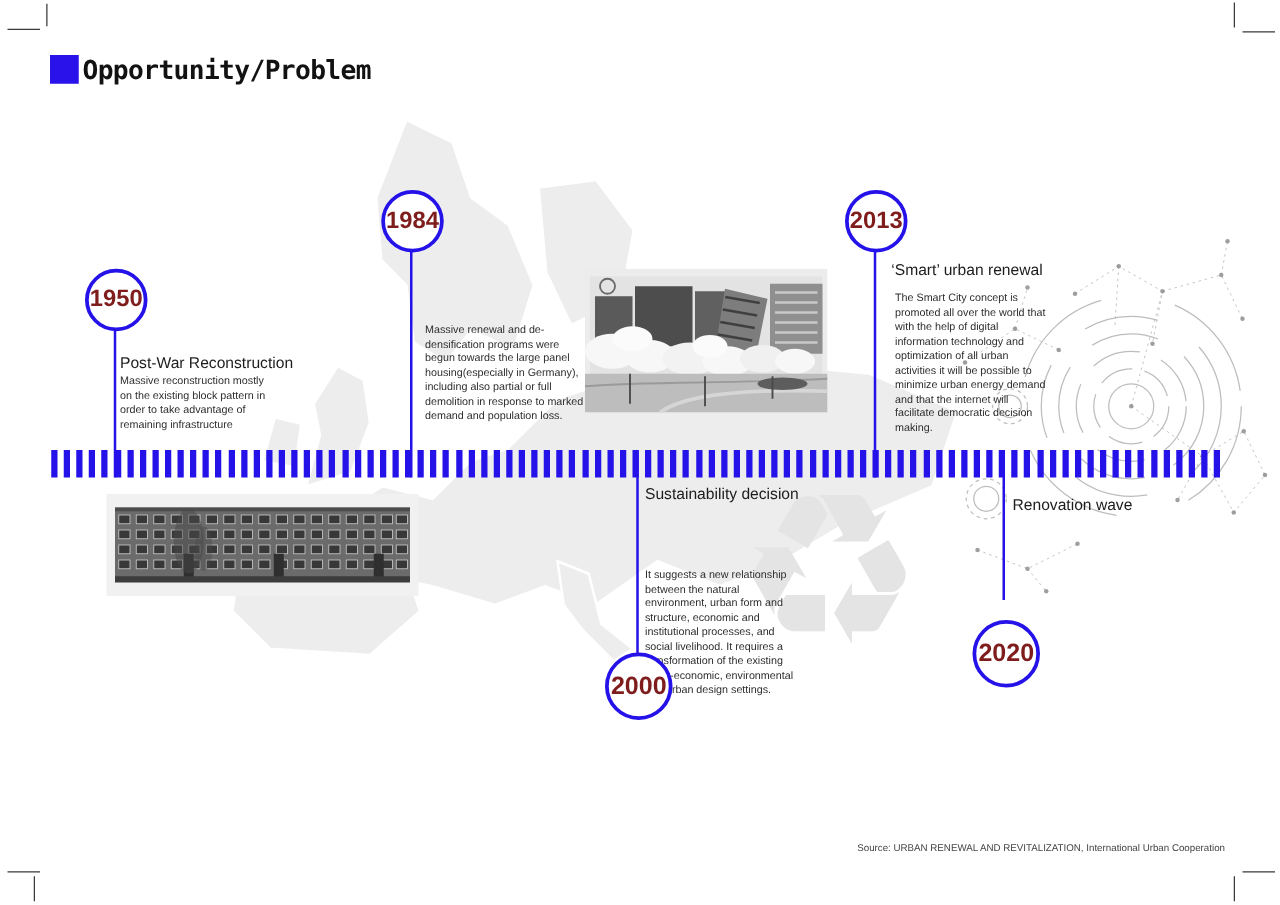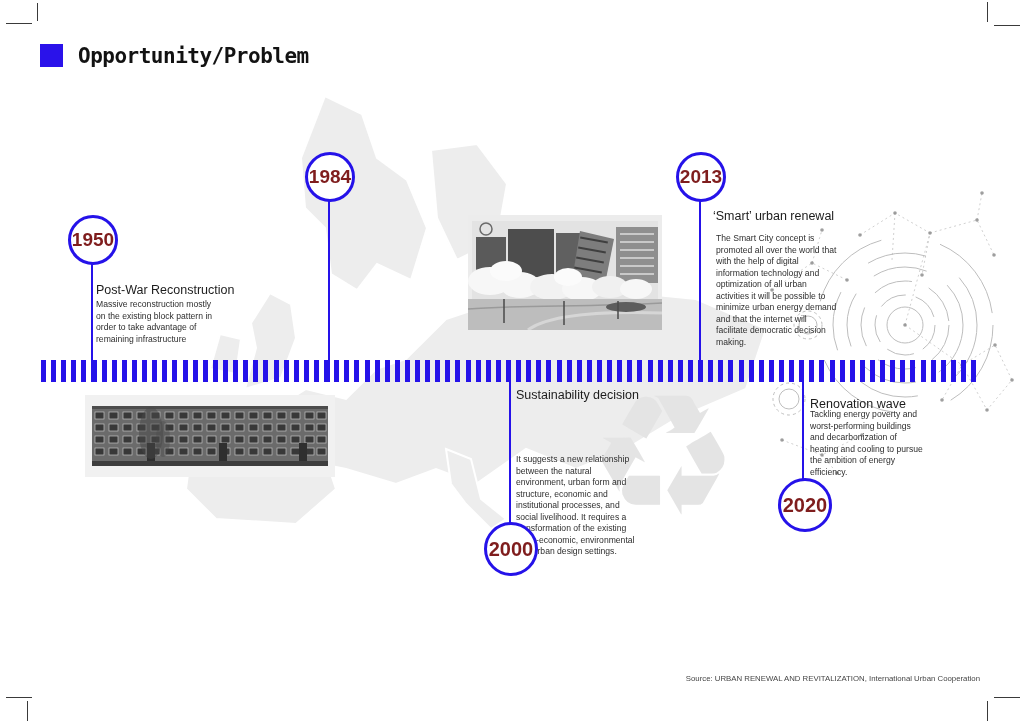--- a/index.html
+++ b/index.html
@@ -3,21 +3,21 @@
 <meta charset="utf-8">
 <style>
   html,body{margin:0;padding:0;background:#fff;}
   #page{position:relative;width:1024px;height:724px;background:#ffffff;overflow:hidden;
         font-family:"Liberation Sans",sans-serif;}
 
   
   .crop{position:absolute;background:#3a3a3a;}
 
   
-  #header{position:absolute;left:40px;top:44px;display:flex;align-items:flex-start;gap:15px;}
+  #header{position:absolute;left:40px;top:44px;display:flex;align-items:flex-start;gap:3px;}
   #header .sq{width:23px;height:23px;background:#2a12ea;}
   #header .title{font-family:"DejaVu Sans Mono",monospace;font-weight:700;font-size:21px;
                  letter-spacing:-0.5px;color:#121212;}
 
   
   #map,#netdeco{position:absolute;pointer-events:none;}
   #map{left:175px;top:88px;}
   #recycle{position:absolute;left:588px;top:372px;font-size:168px;line-height:1;
            color:#e4e4e4;font-family:"DejaVu Sans",sans-serif;}
   #netdeco{left:752px;top:185px;}
@@ -222,20 +222,21 @@
   <div class="yearcircle c48" style="left:68px;top:215px;">
       <span>1950</span>
     </div>
   <div class="ev-title" style="left:96px;top:272px;width:180px;margin-top:11px;">Post-War Reconstruction</div>
   <div class="ev-body" style="left:96px;top:299px;width:122px;">Massive reconstruction mostly on the existing block pattern in order to take advantage of remaining infrastructure</div>
 
   <div class="vline" style="left:328px;top:198px;height:184px;"></div>
   <div class="yearcircle c48" style="left:305px;top:152px;">
       <span>1984</span>
     </div>
+  <div class="ev-body" style="left:340px;top:258px;width:128px;">Massive renewal and de-densification programs were begun towards the large panel housing(especially in Germany), including also partial or full demolition in response to marked demand and population loss.</div>
 
   <svg class="photo" style="left:468px;top:215px;" width="194" height="115" viewBox="0 0 194 115">
     <rect width="194" height="115" fill="#ececec"></rect>
     <rect x="4" y="6" width="186" height="103" fill="#e3e3e3"></rect>
     <g>
       <rect x="8" y="22" width="30" height="38" fill="#5a5a5a"></rect>
       <rect x="40" y="14" width="46" height="48" fill="#4d4d4d"></rect>
       <rect x="88" y="18" width="26" height="42" fill="#606060"></rect>
       <rect x="148" y="12" width="42" height="56" fill="#8f8f8f"></rect>
       <g fill="#c9c9c9">
@@ -369,23 +370,22 @@
   </svg>
 
   <div class="vline" style="left:509px;top:360px;height:163px;"></div>
   <div class="yearcircle c52" style="left:484px;top:522px;">
       <span>2000</span>
     </div>
   <div class="ev-title" style="left:516px;top:388px;width:180px;">Sustainability decision</div>
   <div class="ev-body" style="left:516px;top:414px;width:126px;margin-top:40px;">It suggests a new relationship between the natural environment, urban form and structure, economic and institutional processes, and social livelihood. It requires a transformation of the existing socio-economic, environmental and urban design settings.</div>
 
   <div class="vline" style="left:802px;top:360px;height:120px;"></div>
-  <div class="yearcircle c52" style="left:778px;top:478px;">
+  <div class="yearcircle c52" style="left:778px;top:496px;">
       <span>2020</span>
     </div>
   <div class="ev-title" style="left:810px;top:397px;width:160px;">Renovation wave</div>
-  <div class="ev-body" style="left:810px;top:409px;width:116px;">Tackling energy poverty and worst-performing buildings and decarbonization of heating and cooling to pursue the ambition of energy efficiency.</div>
 
   <div id="source">
     <span>Source: URBAN RENEWAL AND REVITALIZATION, </span><span class="it">International Urban Cooperation</span>
   </div>
 
 </div>
 
 </body></html>

